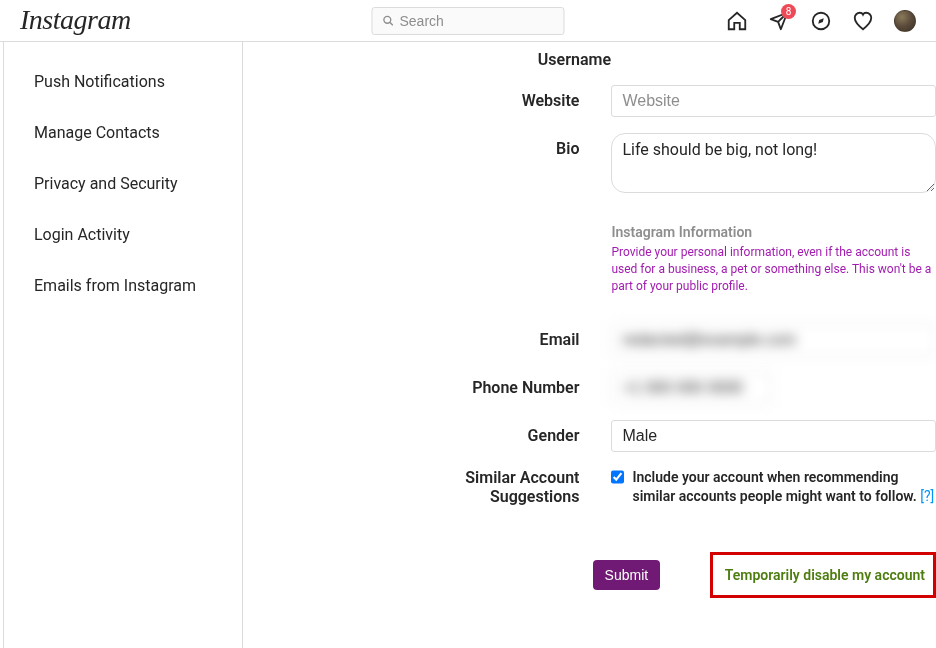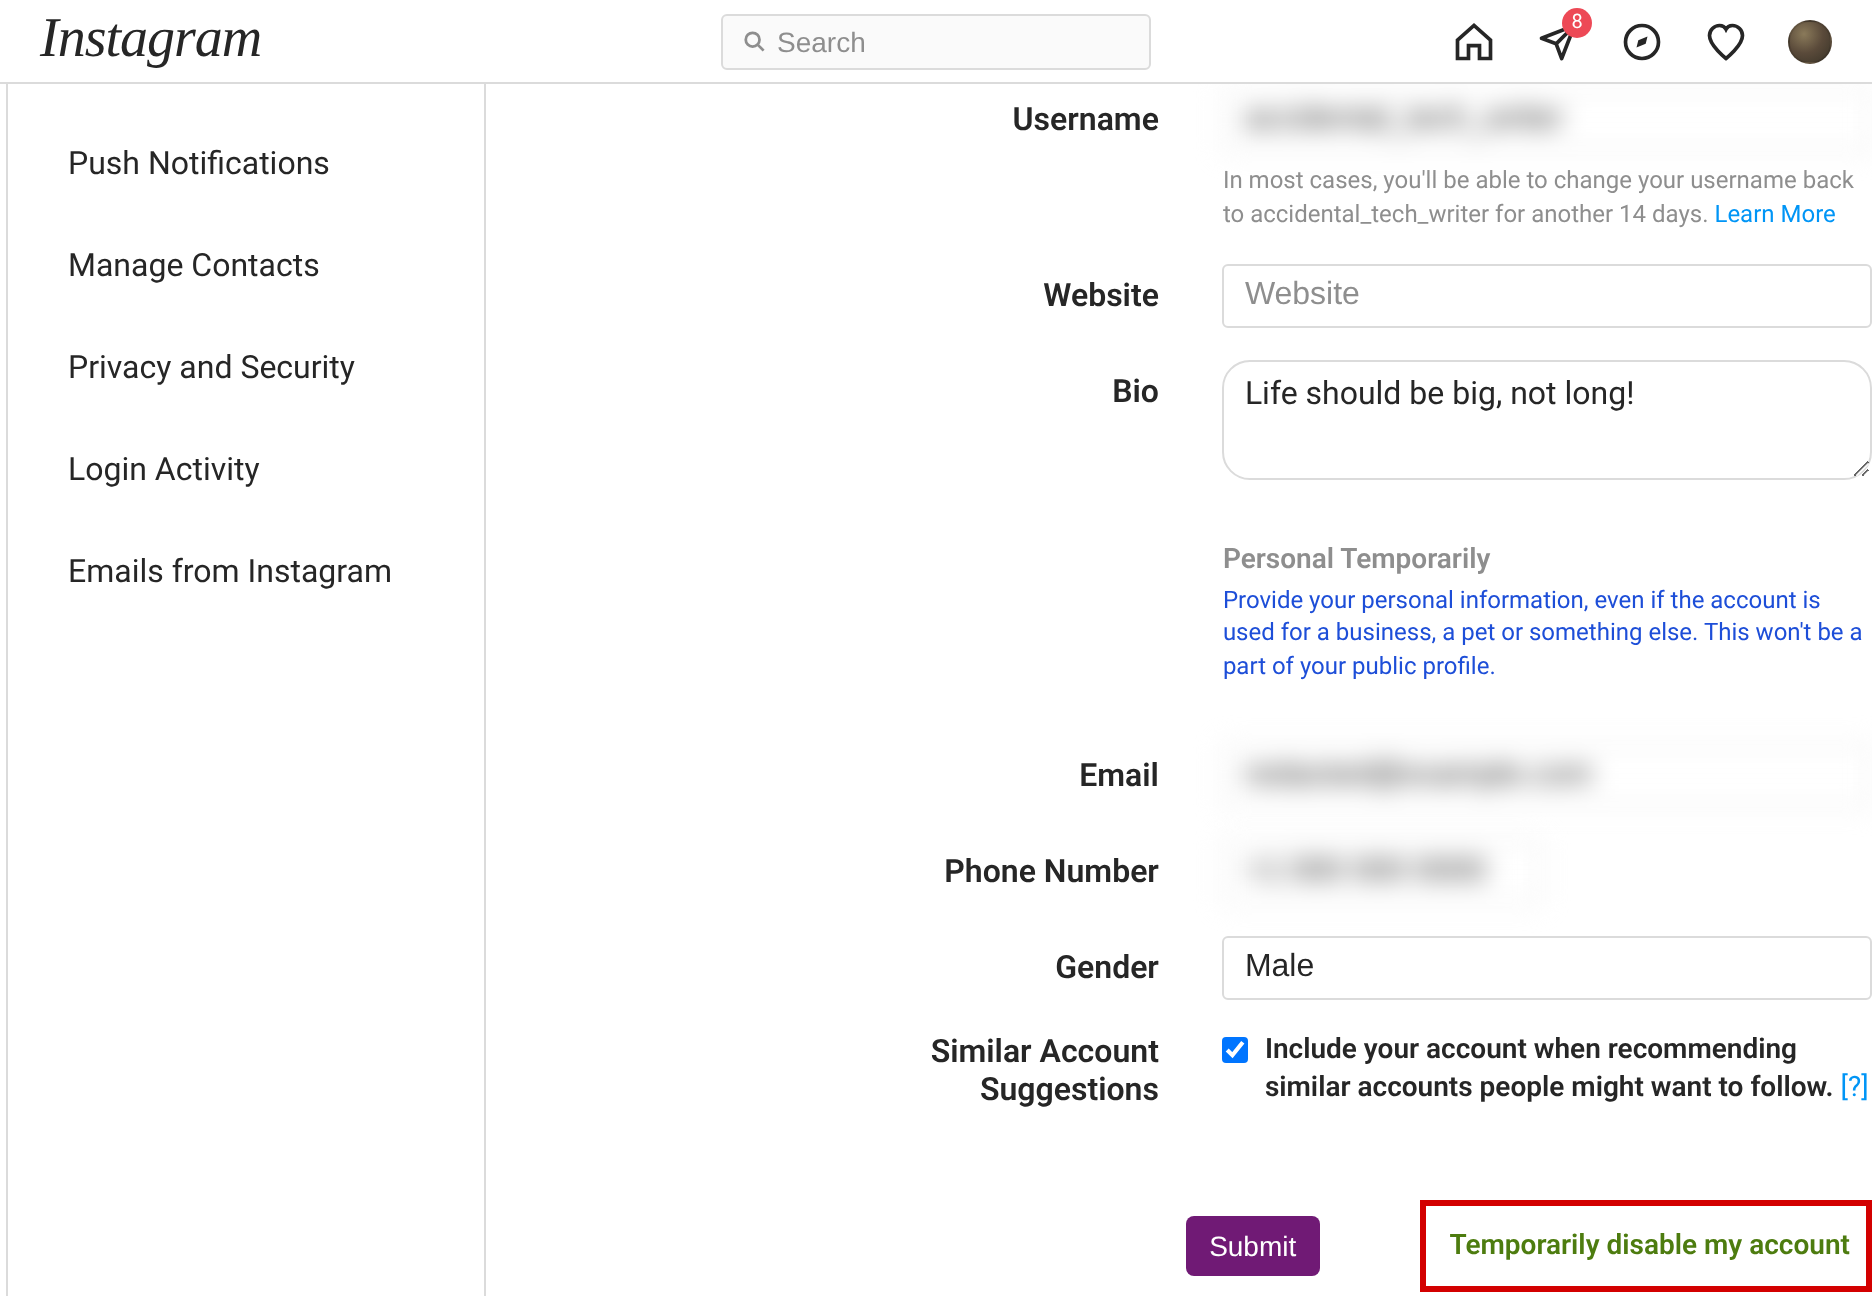--- a/index.html
+++ b/index.html
@@ -25,21 +25,21 @@
       font-size: 28px;
       font-weight: 500;
       font-style: italic;
       letter-spacing: -0.5px;
       margin-top: -2px;
     }
     .search-wrap {
       position: absolute;
       left: 50%;
       transform: translateX(-50%);
-      width: 215px;
+      width: 193px;
       height: 28px;
       background: #fafafa;
       border: 1px solid #dbdbdb;
       border-radius: 3px;
       display: flex;
       align-items: center;
       padding: 0 10px;
       color: #8e8e8e;
     }
     .search-icon {
@@ -152,21 +152,21 @@
       margin-top: 6px;
     }
     .helper a { color: #0095f6; text-decoration: none; }
     .section-title {
       color: #8e8e8e;
       font-size: 14px;
       font-weight: 600;
       margin-bottom: 4px;
     }
     .section-desc {
-      color: #1d4ed8;
+      color: #a21caf;
       font-size: 12px;
       line-height: 1.4;
       margin-bottom: 14px;
     }
     .blurred {
       filter: blur(6px);
       user-select: none;
     }
     .checkbox-row {
       display: flex;
@@ -254,46 +254,40 @@
     <div class="sidebar-item">Manage Contacts</div>
     <div class="sidebar-item">Privacy and Security</div>
     <div class="sidebar-item">Login Activity</div>
     <div class="sidebar-item">Emails from Instagram</div>
   </div>
 
   <div class="main">
 
     <div class="form-row" style="margin-top:2px;">
       <div class="form-label">Username</div>
-      <div class="form-field">
-        <input class="text-input blurred" type="text" value="accidental_tech_writer" style="">
-        <div class="helper">
-          <span>In most cases, you'll be able to change your username back to accidental_tech_writer for another 14 days. </span><a href="#">Learn More</a>
-        </div>
-      </div>
     </div>
 
     <div class="form-row">
       <div class="form-label">Website</div>
       <div class="form-field">
         <input class="text-input" type="text" placeholder="Website" style="">
       </div>
     </div>
 
     <div class="form-row">
       <div class="form-label">Bio</div>
       <div class="form-field">
         <textarea class="textarea-input" style="">Life should be big, not long!</textarea>
       </div>
     </div>
 
     <div class="form-row" style="margin-top:28px;">
       <div class="form-label"></div>
       <div class="form-field">
-        <div class="section-title">Personal Temporarily</div>
+        <div class="section-title">Instagram Information</div>
         <div class="section-desc">Provide your personal information, even if the account is used for a business, a pet or something else. This won't be a part of your public profile.</div>
       </div>
     </div>
 
     <div class="form-row">
       <div class="form-label">Email</div>
       <div class="form-field">
         <input class="text-input blurred" type="text" value="redacted@example.com" style="">
       </div>
     </div>

